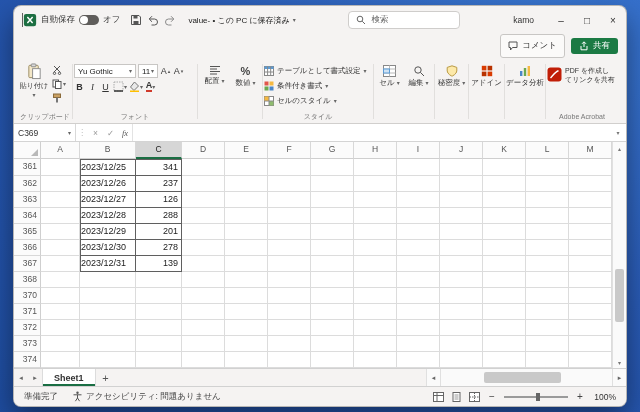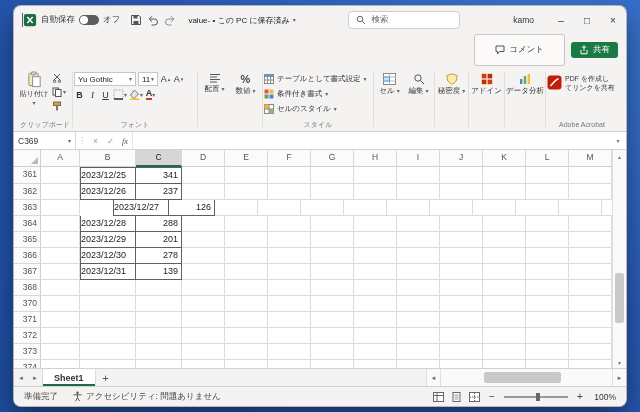--- a/index.html
+++ b/index.html
@@ -20,21 +20,21 @@
 .tb-right{display:flex;align-items:center;}
 .username{font-size:8.5px;color:#333;margin-right:14px;}
 .winbtn{width:26px;height:28px;display:flex;align-items:center;justify-content:center;font-size:10px;color:#333;}
 
 .tabrow{flex:0 0 20px;display:flex;align-items:center;padding:0 8px 0 4px;}
 .rtabs{display:flex;align-items:stretch;height:20px;}
 .rtab{padding:0 6px;line-height:20px;font-size:9px;color:#444;position:relative;}
 .rtab.active{color:#1a6e43;font-weight:bold;}
 .rtab.active::after{content:'';position:absolute;left:5px;right:5px;bottom:0;height:2px;background:#1a6e43;}
 .tab-actions{margin-left:auto;display:flex;align-items:center;gap:6px;}
-.chip{display:flex;align-items:center;gap:4px;height:32px;padding:0 20px;border:1px solid #c8c6c4;border-radius:3px;font-size:8.5px;color:#333;background:#fbfaf9;}
+.chip{display:flex;align-items:center;gap:4px;height:24px;padding:0 7px;border:1px solid #c8c6c4;border-radius:3px;font-size:8.5px;color:#333;background:#fbfaf9;}
 .sharebtn{display:flex;align-items:center;gap:4px;height:16px;padding:0 8px;border-radius:3px;background:#1b7a44;color:#fff;font-size:8.5px;}
 
 .ribbon{flex:0 0 66px;display:flex;align-items:stretch;padding:3px 2px 0 5px;border-bottom:1px solid #d1cfcd;background:#f5f3f2;overflow:hidden;}
 .rgroup{display:flex;flex-direction:column;flex:0 0 auto;overflow:hidden;}
 .rg-body{flex:1;display:flex;min-height:0;}
 .rg-cap{flex:0 0 12px;font-size:7px;color:#777;text-align:center;line-height:12px;white-space:nowrap;overflow:hidden;}
 .rsep{flex:0 0 1px;background:#e1dfdd;margin:3px 1px 4px 1px;}
 .pastebtn{width:30px;display:flex;flex-direction:column;align-items:center;padding-top:2px;gap:1px;font-size:7px;color:#333;white-space:nowrap;}
 .minis{display:flex;flex-direction:column;justify-content:flex-start;gap:2px;padding:3px 0 0 3px;}
 .mini{display:flex;align-items:center;gap:1px;height:12px;}
@@ -463,21 +463,21 @@
               <div class="cell" style="width: 43px; flex-basis: 43px;"></div>
               <div class="cell" style="width: 43px; flex-basis: 43px;"></div>
               <div class="cell" style="width: 43px; flex-basis: 43px;"></div>
               <div class="cell" style="width: 43px; flex-basis: 43px;"></div>
               <div class="cell" style="width: 43px; flex-basis: 43px;"></div>
               <div class="row-filler"></div>
             </div>
             <div class="grow">
               <div class="rowhdr">363</div>
               <div class="cell" style="width: 39px; flex-basis: 39px;"></div>
-              <div class="cell tb num tb-left" style="width: 56px; flex-basis: 56px; margin-left: 33px;">2023/12/27</div>
+              <div class="cell tb num tb-left" style="width: 56px; flex-basis: 56px;">2023/12/27</div>
               <div class="cell tb num" style="width: 46px; flex-basis: 46px;">126</div>
               <div class="cell" style="width: 43px; flex-basis: 43px;"></div>
               <div class="cell" style="width: 43px; flex-basis: 43px;"></div>
               <div class="cell" style="width: 43px; flex-basis: 43px;"></div>
               <div class="cell" style="width: 43px; flex-basis: 43px;"></div>
               <div class="cell" style="width: 43px; flex-basis: 43px;"></div>
               <div class="cell" style="width: 43px; flex-basis: 43px;"></div>
               <div class="cell" style="width: 43px; flex-basis: 43px;"></div>
               <div class="cell" style="width: 43px; flex-basis: 43px;"></div>
               <div class="cell" style="width: 43px; flex-basis: 43px;"></div>

